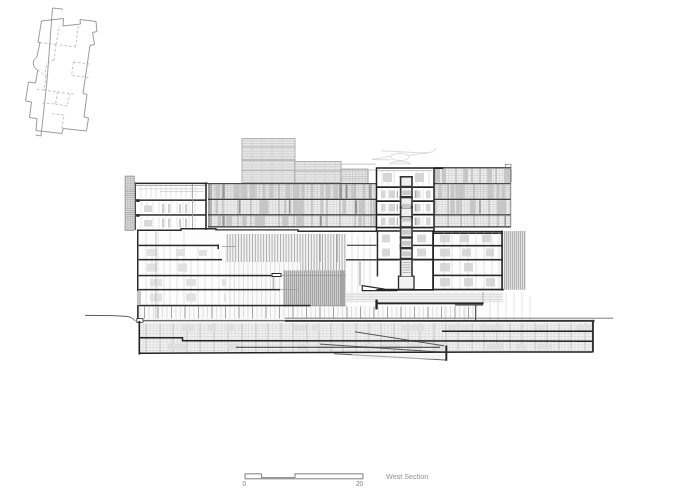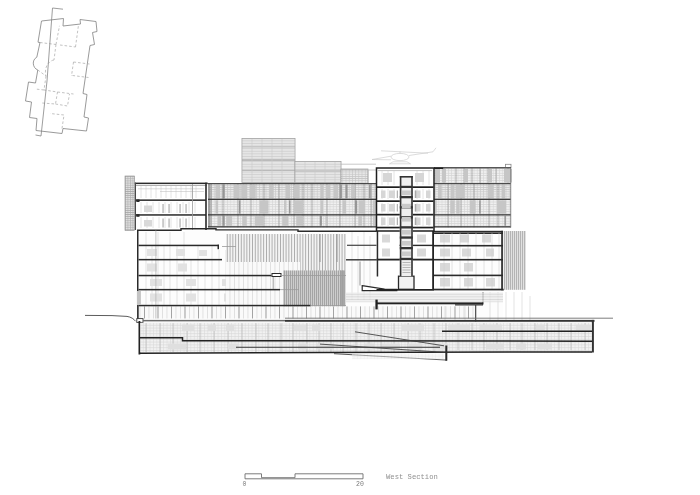--- a/index.html
+++ b/index.html
@@ -1,16 +1,16 @@
 <!DOCTYPE html>
 <html><head>
 <meta charset="utf-8">
 <style>
 html,body{margin:0;padding:0;background:#ffffff;}
-#page{width:700px;height:495px;position:relative;background:#c4b5fd;font-family:Liberation Mono, monospace;}
+#page{width:700px;height:495px;position:relative;background:#c4b5fd;font-family:Liberation Sans, sans-serif;}
 </style>
 </head>
 <body>
 <div id="page">
 <svg width="700" height="495" viewBox="0 0 700 495" xmlns="http://www.w3.org/2000/svg">
 <defs>
 <pattern id="fgrid" width="3.2" height="2.4" patternUnits="userSpaceOnUse">
   <rect width="3.2" height="2.4" fill="#f0f0f0"></rect>
   <rect width="3.2" height="0.55" fill="#cdcdcd"></rect>
   <rect width="0.55" height="2.4" fill="#d4d4d4"></rect>

